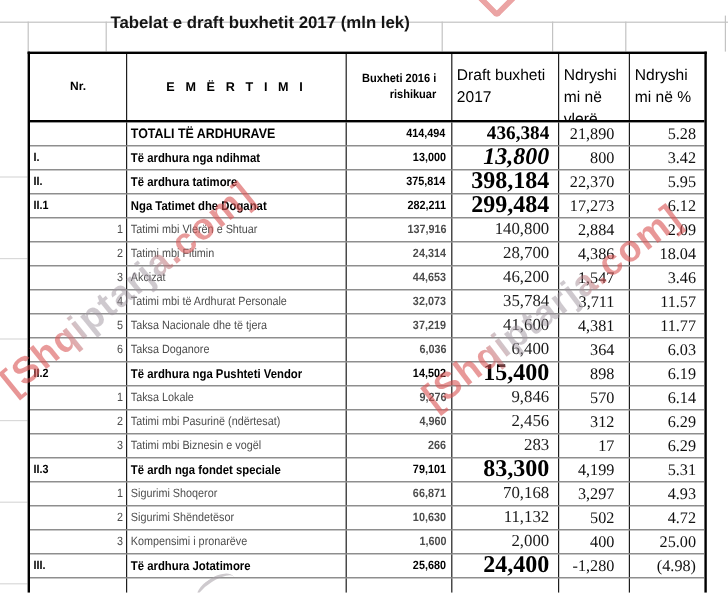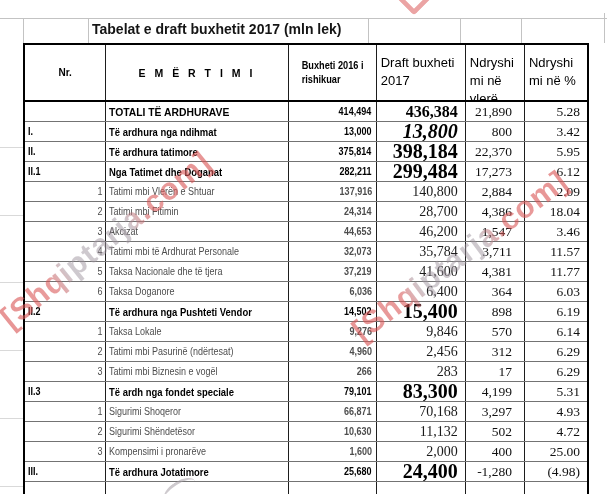--- a/index.html
+++ b/index.html
@@ -7,21 +7,21 @@
     position:relative; width:607px; height:494px; background:#ffffff;
     overflow:hidden; font-family:"Liberation Sans", sans-serif; color:#111;
   }
   
   .gl{position:absolute; background:#c3c3c3;}
   .gl.h{height:1px;}
   .gl.v{width:1px;}
   .tick{position:absolute; background:#d9d9d9; height:1px; width:23px; left:0;}
 
   .title-text{
-    position:absolute; left:92px; top:21px; font-size:14px; font-weight:bold;
+    position:absolute; left:92px; top:10px; font-size:14px; font-weight:bold;
     color:#151515; letter-spacing:0px; white-space:nowrap;
   }
 
   
   .tbl{
     position:absolute; left:23px; top:43px; width:566px; height:460px;
     border-left:2px solid #000; border-right:2px solid #000; border-top:2px solid #000;
     box-sizing:border-box; background:#fff;
   }
   .thead{
@@ -38,21 +38,21 @@
   .c-name{width:189px;}
   .c-b16 {width:91px; justify-content:flex-end; padding-right:4px;}
   .c-d17 {width:92px; justify-content:flex-end; padding-right:7px;}
   .c-chg {width:61px; justify-content:flex-end; padding-right:12px;}
   .c-pct {width:64px; justify-content:flex-end; padding-right:7px;}
 
   
   .thead .cell{align-items:center; white-space:normal; color:#000;}
   .h-nr{justify-content:center; font-weight:bold; font-size:10px;}
   .h-name{justify-content:center; font-weight:bold; font-size:10.5px; letter-spacing:3px; text-align:center;}
-  .h-b16{justify-content:center; font-weight:bold; font-size:10px; text-align:left; line-height:1.35; padding:0;}
+  .h-b16{justify-content:center; font-weight:bold; font-size:10px; text-align:right; line-height:1.35; padding:0;}
   .h-b16 .cx{transform:scaleX(.92); transform-origin:center;}
   .h-d17,.h-chg,.h-pct{
     justify-content:flex-start; font-size:13px; font-weight:normal; line-height:1.38;
     padding:2px 2px 3px 4px; text-align:left;
   }
   .h-d17{align-items:flex-end;}
   .h-chg{align-items:flex-start; padding-top:20px;}
   .h-pct{align-items:flex-end;}
 
   

